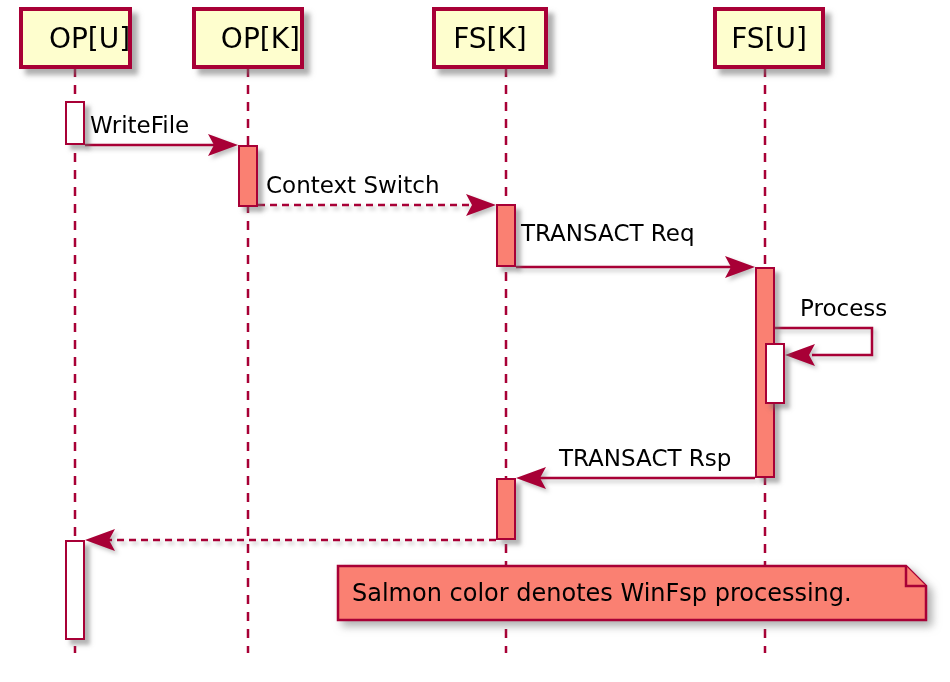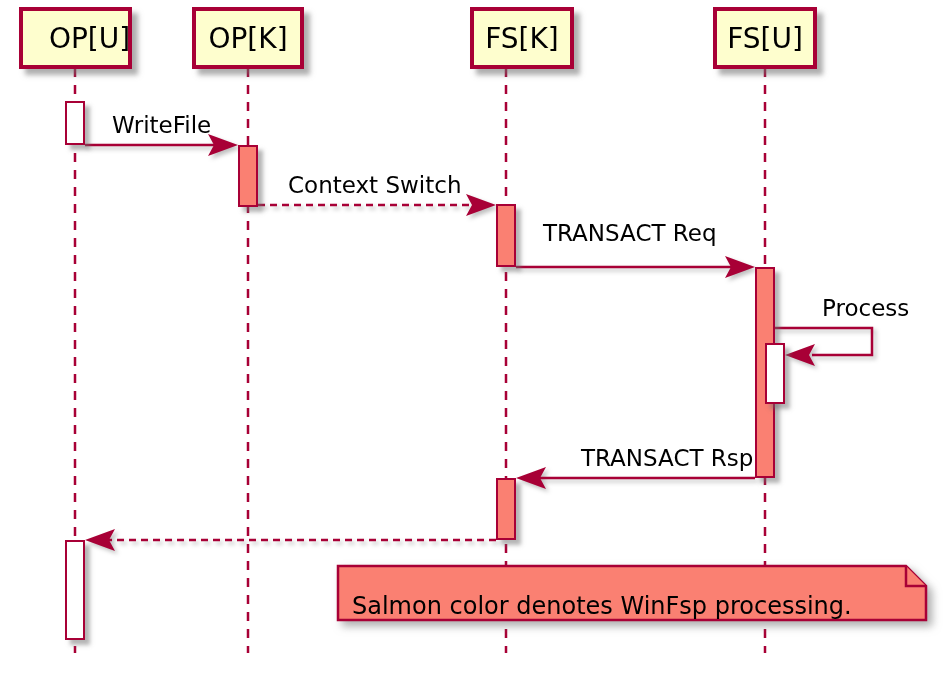--- a/index.html
+++ b/index.html
@@ -36,23 +36,23 @@
     border: 4px solid var(--line);
     box-shadow: 6px 6px 5px rgba(110,110,110,0.55);
     display: flex;
     align-items: center;
     justify-content: center;
     font-size: 28px;
     color: var(--text);
     white-space: nowrap;
   }
   .p-opu { left: 19px;  width: 113px; padding-left: 28px; }
-  .p-opk { left: 192px; width: 112px; }
-  .p-fsk { left: 470px; width: 104px; text-align: center; }
-  .p-fsu { left: 713px; width: 104px; }
+  .p-opk { left: 192px; width: 112px; justify-content: flex-end; }
+  .p-fsk { left: 432px; width: 116px; text-align: center; }
+  .p-fsu { left: 713px; width: 112px; }
 
   .activation {
     position: absolute;
     box-sizing: border-box;
     width: 20px;
     border: 2.5px solid var(--line);
     box-shadow: 5px 5px 4px rgba(110,110,110,0.5);
   }
   .act-white  { background: #FFFFFF; }
   .act-salmon { background: var(--salmon); }
@@ -65,37 +65,36 @@
   .a-fsk-2   { left: 496px; top: 478px; height: 62px;  }
   .a-opu-2   { left: 65px;  top: 540px; height: 100px; }
 
   .msg-label {
     position: absolute;
     height: 28px;
     line-height: 28px;
     font-size: 23px;
     color: var(--text);
     white-space: nowrap;
-    margin-left: 22px;
   }
   .m-writefile { left: 90px;  top: 111px; }
   .m-ctxsw     { left: 266px; top: 171px; }
   .m-treq      { left: 521px; top: 219px; }
   .m-process   { left: 800px; top: 294px; }
   .m-trsp      { left: 559px; top: 444px; }
   .m-ctxret    { left: 120px; top: 506px; }
 
   .note-text {
     position: absolute;
     left: 338px; top: 566px;
     width: 588px; height: 54px;
     box-sizing: border-box;
     padding-left: 14px;
     display: flex;
-    align-items: flex-end;
+    align-items: center;
     font-size: 24px;
     color: var(--text);
     white-space: nowrap;
   }
 </style>
 </head>
 <body>
 
 <div class="diagram">
 

